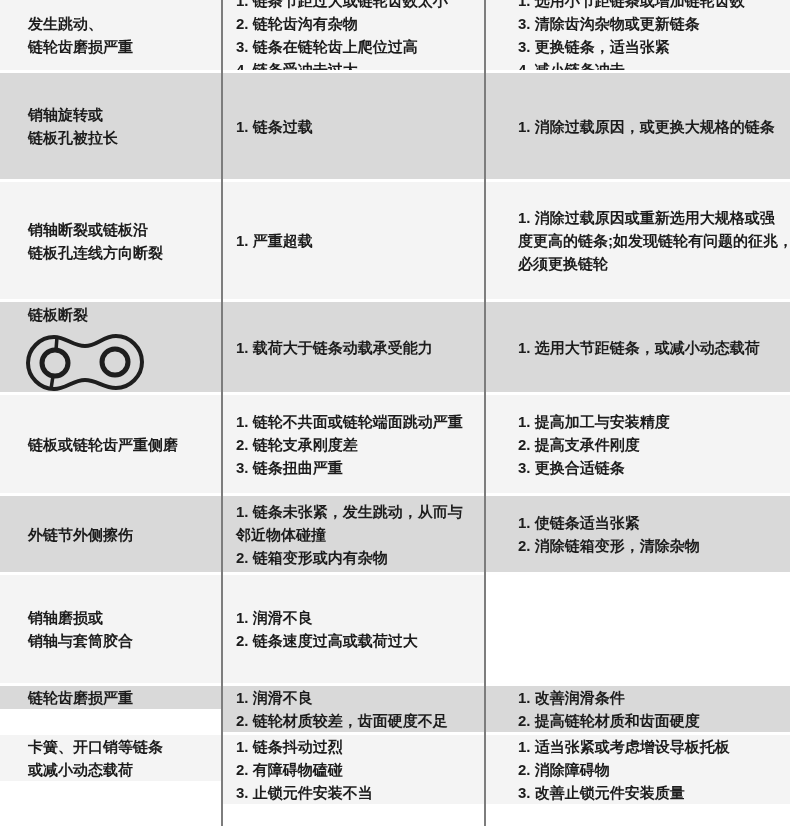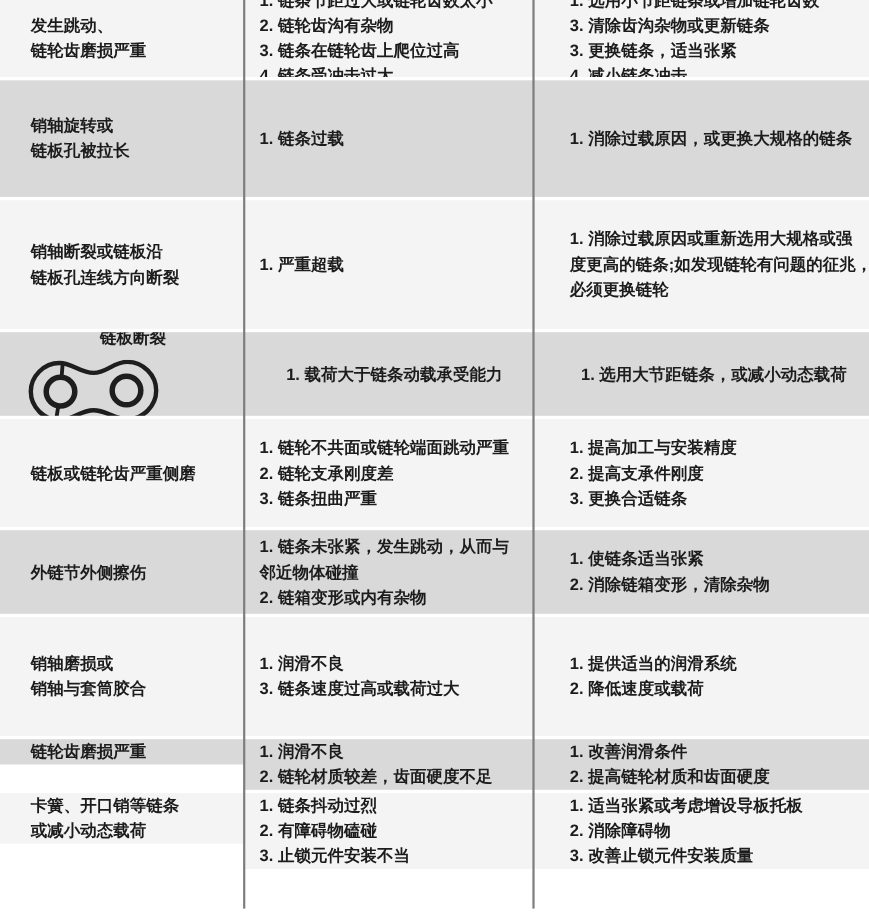--- a/index.html
+++ b/index.html
@@ -10,21 +10,21 @@
   }
   .table{position:relative;width:790px;}
   .row{display:flex;margin-bottom:3px;}
   .row:nth-child(odd) .cell{background:var(--row-light,#f4f4f4);}
   .row:nth-child(even) .cell{background:var(--row-gray,#d9d9d9);}
   .row:nth-child(1){height:86px;}
   .row:nth-child(2){height:56px;}
   .row:nth-child(3){height:70px;}
   .row:nth-child(4){height:106px;}
   .row:nth-child(5){height:117px;}
-  .row:nth-child(6){height:76px;text-align:center;}
+  .row:nth-child(6){height:90px;}
   .row:nth-child(7){height:98px;}
   .row:nth-child(8){height:76px;}
   .row:nth-child(9){height:108px;}
   .cell{
     box-sizing:border-box;height:100%;
     display:flex;flex-direction:column;justify-content:center;
     overflow:hidden;
   }
   .cell.fault{width:222px;padding:0 8px 0 28px;}
   .cell.causes{width:263px;padding:0 4px 0 14px;}
@@ -181,27 +181,21 @@
     <div class="row">
       <div class="cell fault">
         <div class="lines">
           <div class="line">销轴磨损或</div>
           <div class="line">销轴与套筒胶合</div>
         </div>
       </div>
       <div class="cell causes">
         <div class="lines">
           <div class="line">1. 润滑不良</div>
-          <div class="line">3. 链条速度过高或载荷过大</div>
-        </div>
-      </div>
-      <div class="cell remedies">
-        <div class="lines">
-          <div class="line">1. 提供适当的润滑系统</div>
-          <div class="line">2. 降低速度或载荷</div>
+          <div class="line">2. 链条速度过高或载荷过大</div>
         </div>
       </div>
     </div>
     <div class="row">
       <div class="cell fault">
         <div class="lines">
           <div class="line">链轮齿磨损严重</div>
         </div>
       </div>
       <div class="cell causes">

